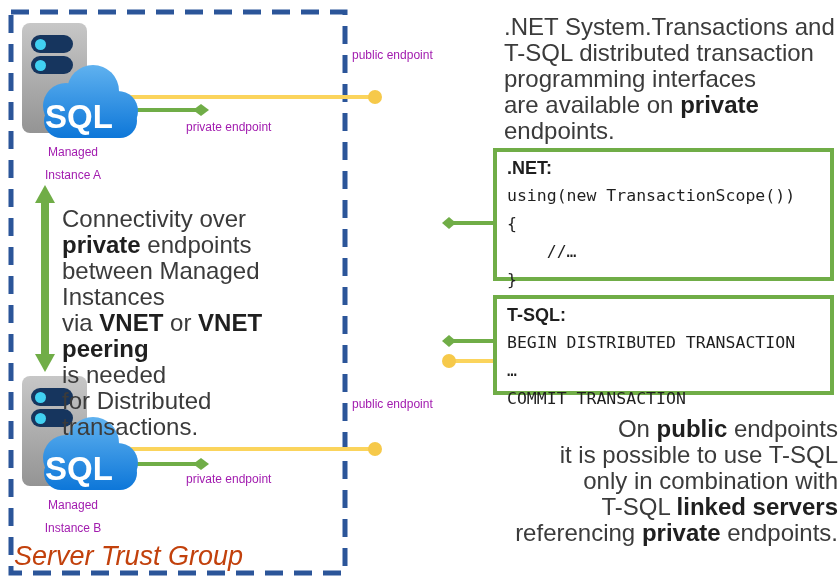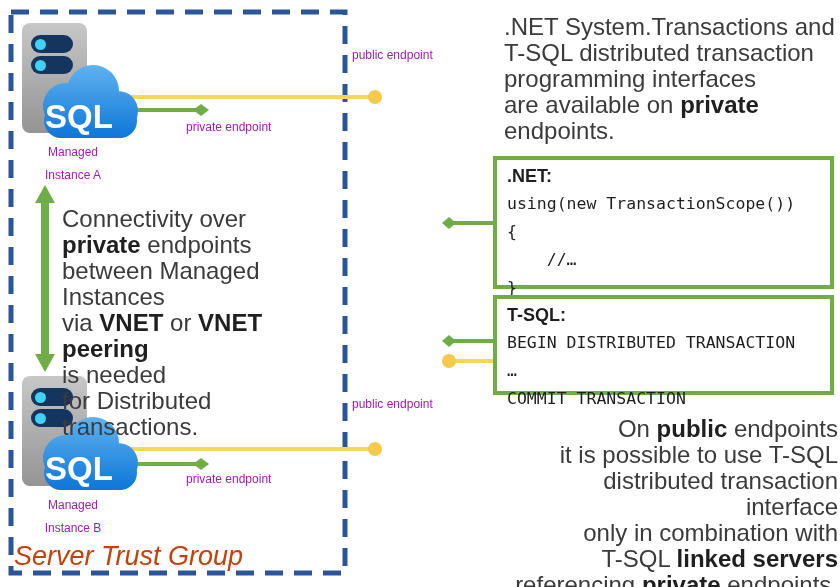--- a/index.html
+++ b/index.html
@@ -151,37 +151,36 @@
   </div>
 
   <div class="note" style="left:504px;top:14px;width:332px;">
     <div><span>.NET System.Transactions and</span></div>
     <div><span>T-SQL distributed transaction</span></div>
     <div><span>programming interfaces</span></div>
     <div><span>are available on </span><span class="b">private</span></div>
     <div><span>endpoints.</span></div>
   </div>
 
-  <div class="codebox" style="left:493px;top:156px;width:341px;height:133px;">
+  <div class="codebox" style="left:493px;top:148px;width:341px;height:133px;">
     <div class="title">.NET:</div>
     <div class="code">using(new TransactionScope())</div>
     <div class="code">{</div>
     <div class="code">    //…</div>
     <div class="code">}</div>
   </div>
 
   <div class="codebox" style="left:493px;top:295px;width:341px;height:100px;">
     <div class="title">T-SQL:</div>
     <div class="code">BEGIN DISTRIBUTED TRANSACTION</div>
     <div class="code">…</div>
     <div class="code">COMMIT TRANSACTION</div>
   </div>
 
   <div class="note" style="left:512px;top:416px;width:326px;text-align:right;">
     <div><span>On </span><span class="b">public</span><span> endpoints</span></div>
     <div><span>it is possible to use T-SQL</span></div>
-    <div><span>distributed transaction interface</span></div>
     <div><span>only in combination with</span></div>
     <div><span>T-SQL </span><span class="b">linked servers</span></div>
     <div><span>referencing </span><span class="b">private</span><span> endpoints.</span></div>
   </div>
 
 </div>
 
 </body></html>

